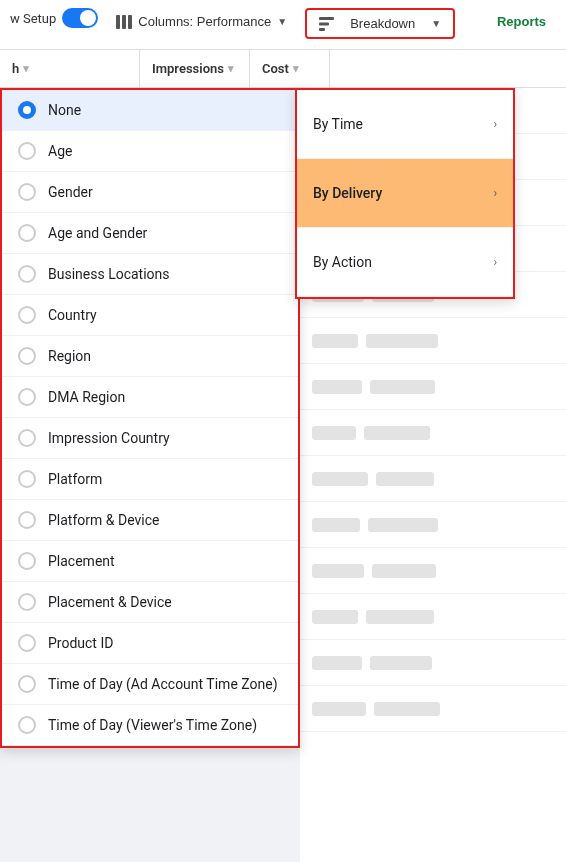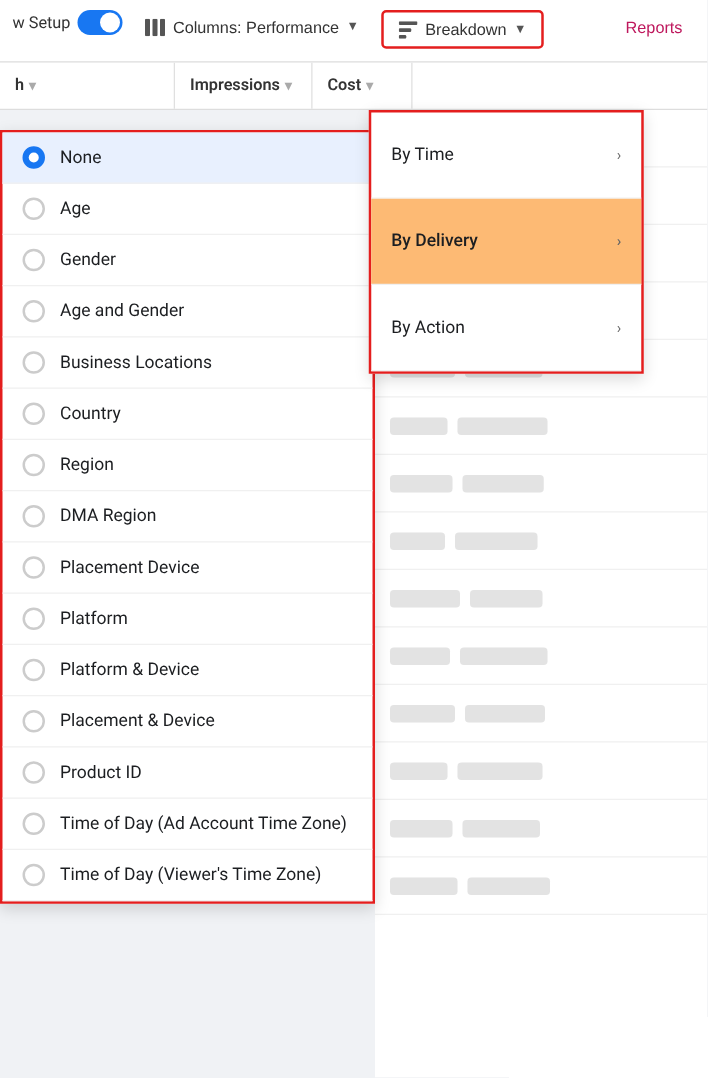--- a/index.html
+++ b/index.html
@@ -62,43 +62,44 @@
       cursor: pointer;
       font-size: 13px;
       color: #333;
       border: none;
       background: transparent;
     }
 
     .breakdown-btn {
       display: flex;
       align-items: center;
-      gap: 6px;
+      gap: 16px;
       padding: 6px 12px;
       border-radius: 4px;
       cursor: pointer;
       font-size: 13px;
       color: #333;
       border: 2px solid #e41e1e;
       background: #fff;
       font-weight: 500;
     }
 
     .reports-btn {
       display: flex;
       align-items: center;
       gap: 6px;
       padding: 6px 10px;
       border-radius: 4px;
       cursor: pointer;
       font-size: 13px;
-      color: #be185d;
+      color: #15803d;
       border: none;
       background: transparent;
       margin-left: auto;
+      font-weight: bold;
     }
 
     
     .table-header {
       display: flex;
       align-items: center;
       background: #fff;
       border-bottom: 1px solid #ddd;
       height: 38px;
       padding: 0;
@@ -126,21 +127,21 @@
       height: calc(862px - 50px - 38px);
       position: relative;
     }
 
     
     .breakdown-panel {
       width: 300px;
       background: #fff;
       border: 2px solid #e41e1e;
       position: absolute;
-      top: 16px;
+      top: 0;
       left: 0;
       z-index: 20;
       box-shadow: 0 4px 12px rgba(0,0,0,0.15);
     }
 
     .breakdown-item {
       display: flex;
       align-items: center;
       padding: 11px 16px;
       cursor: pointer;
@@ -326,29 +327,33 @@
       <div class="breakdown-item">
         <div class="radio-circle"></div>
         <span>Region</span>
       </div>
       <div class="breakdown-item">
         <div class="radio-circle"></div>
         <span>DMA Region</span>
       </div>
       <div class="breakdown-item">
         <div class="radio-circle"></div>
-        <span>Placement Device</span>
+        <span>Impression Country</span>
       </div>
       <div class="breakdown-item">
         <div class="radio-circle"></div>
         <span>Platform</span>
       </div>
       <div class="breakdown-item">
         <div class="radio-circle"></div>
         <span>Platform &amp; Device</span>
+      </div>
+      <div class="breakdown-item">
+        <div class="radio-circle"></div>
+        <span>Placement</span>
       </div>
       <div class="breakdown-item">
         <div class="radio-circle"></div>
         <span>Placement &amp; Device</span>
       </div>
       <div class="breakdown-item">
         <div class="radio-circle"></div>
         <span>Product ID</span>
       </div>
       <div class="breakdown-item">

